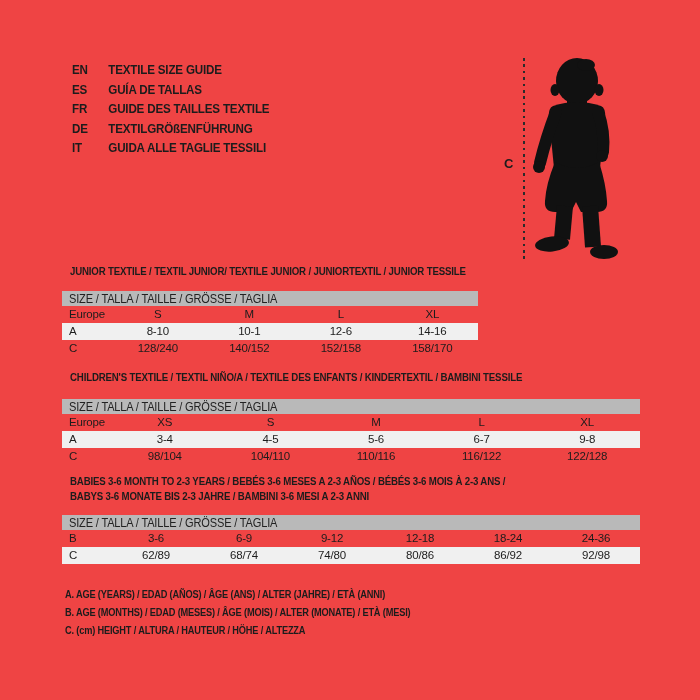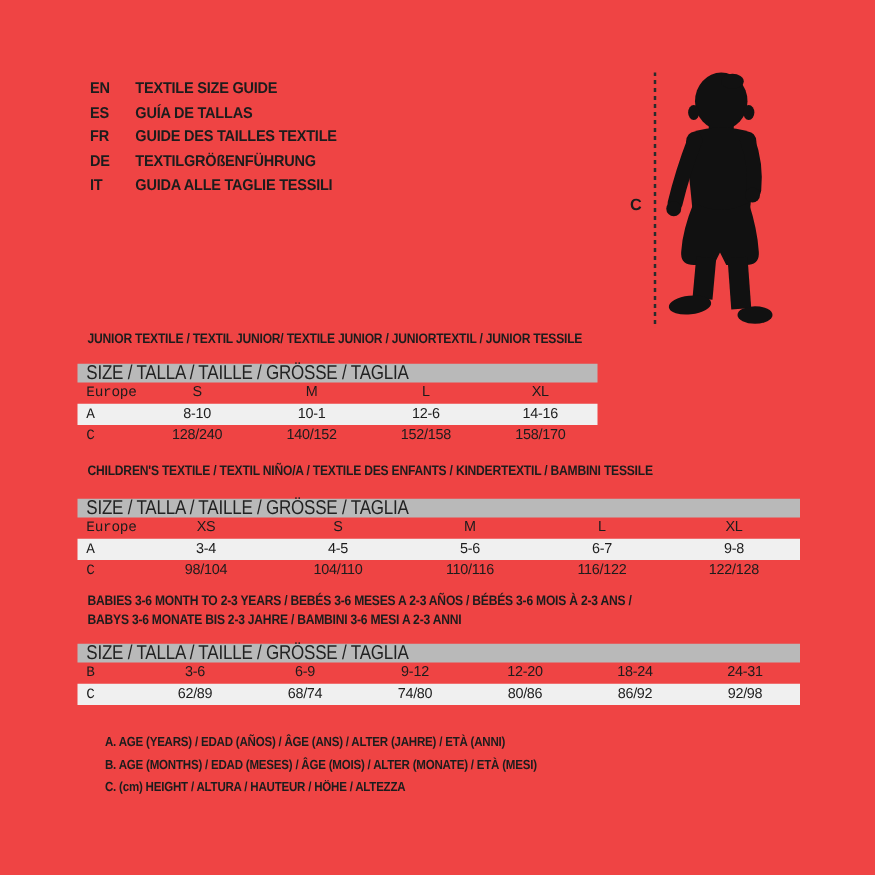--- a/index.html
+++ b/index.html
@@ -36,33 +36,33 @@
     margin-left:8px;font-weight:bold;font-size:11px;line-height:15px;
     letter-spacing:-0.2px;white-space:pre;width:640px;
     transform:scaleX(0.88);transform-origin:0 0;
   }
   #section-0 .sg-table{margin-top:12px;width:416px;}
   #section-1 .sg-table{margin-top:14px;width:578px;}
   #section-2 .sg-table{margin-top:11px;width:578px;}
 
   .table-header{
     height:15px;line-height:15px;background:#b9b9b9;color:#222;
-    font-size:16px;padding-left:7px;white-space:nowrap;
+    font-size:13px;padding-left:7px;white-space:nowrap;
   }
   .table-header .cond{
     display:inline-block;transform:scaleX(0.85);transform-origin:0 50%;
     letter-spacing:-0.2px;
   }
   .t-row{display:flex;height:17px;line-height:17px;font-size:11.5px;letter-spacing:-0.2px;}
   .t-row.shaded{background:#f0f0f0;}
-  .row-label{width:50px;padding-left:7px;box-sizing:border-box;flex:0 0 auto;font-family:Liberation Mono, monospace;}
+  .row-label{width:50px;padding-left:7px;box-sizing:border-box;flex:0 0 auto;}
   .t-cell{flex:1;text-align:center;}
 
   
-  #footnotes{position:absolute;left:84px;top:585px;}
+  #footnotes{position:absolute;left:65px;top:585px;}
   .footnote{
     font-weight:bold;font-size:10.5px;line-height:18px;letter-spacing:-0.2px;
     white-space:nowrap;transform:scaleX(0.88);transform-origin:0 50%;
   }
 </style>
 </head>
 <body>
 
 <div class="canvas">
 
@@ -177,23 +177,23 @@
   <div class="section" id="section-2">
       <div class="section-heading">BABIES 3-6 MONTH TO 2-3 YEARS / BEBÉS 3-6 MESES A 2-3 AÑOS / BÉBÉS 3-6 MOIS À 2-3 ANS /
 BABYS 3-6 MONATE BIS 2-3 JAHRE / BAMBINI 3-6 MESI A 2-3 ANNI</div>
       <div class="sg-table">
         <div class="table-header"><span class="cond">SIZE / TALLA / TAILLE / GRÖSSE / TAGLIA</span></div>
         <div class="t-row">
           <span class="row-label">B</span>
           <span class="t-cell">3-6</span>
           <span class="t-cell">6-9</span>
           <span class="t-cell">9-12</span>
-          <span class="t-cell">12-20</span>
+          <span class="t-cell">12-18</span>
           <span class="t-cell">18-24</span>
-          <span class="t-cell">24-31</span>
+          <span class="t-cell">24-36</span>
         </div>
         <div class="t-row shaded">
           <span class="row-label">C</span>
           <span class="t-cell">62/89</span>
           <span class="t-cell">68/74</span>
           <span class="t-cell">74/80</span>
           <span class="t-cell">80/86</span>
           <span class="t-cell">86/92</span>
           <span class="t-cell">92/98</span>
         </div>

